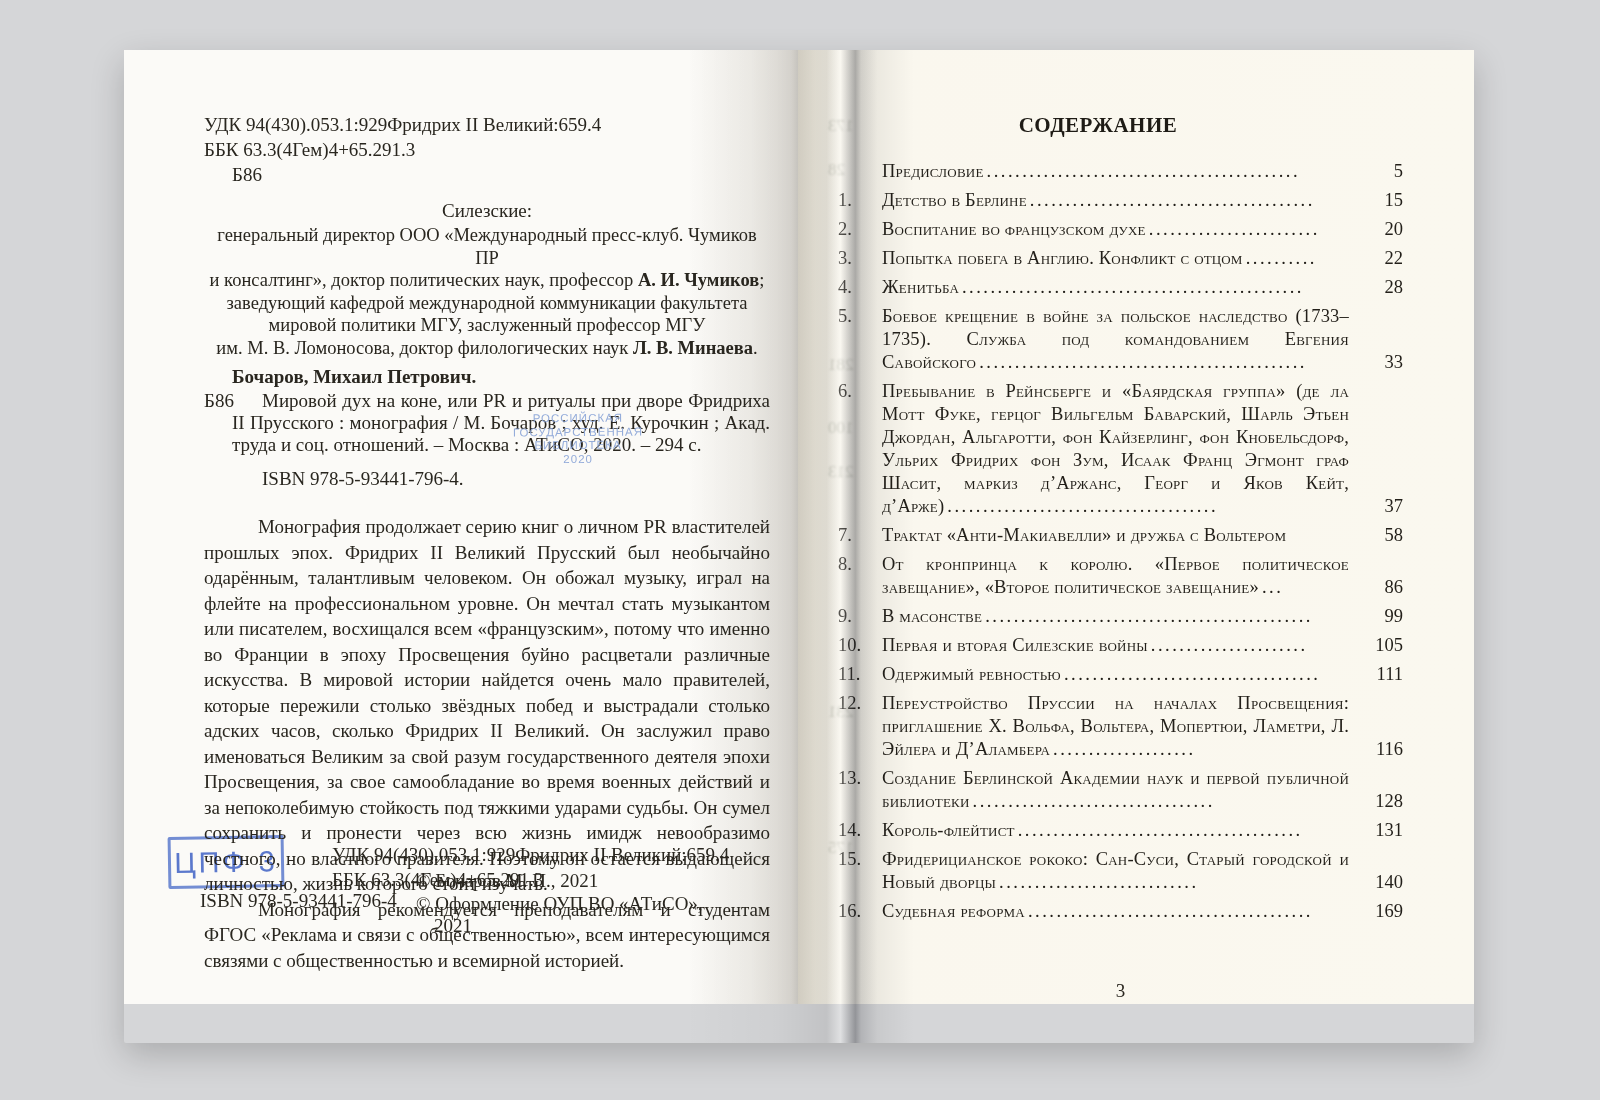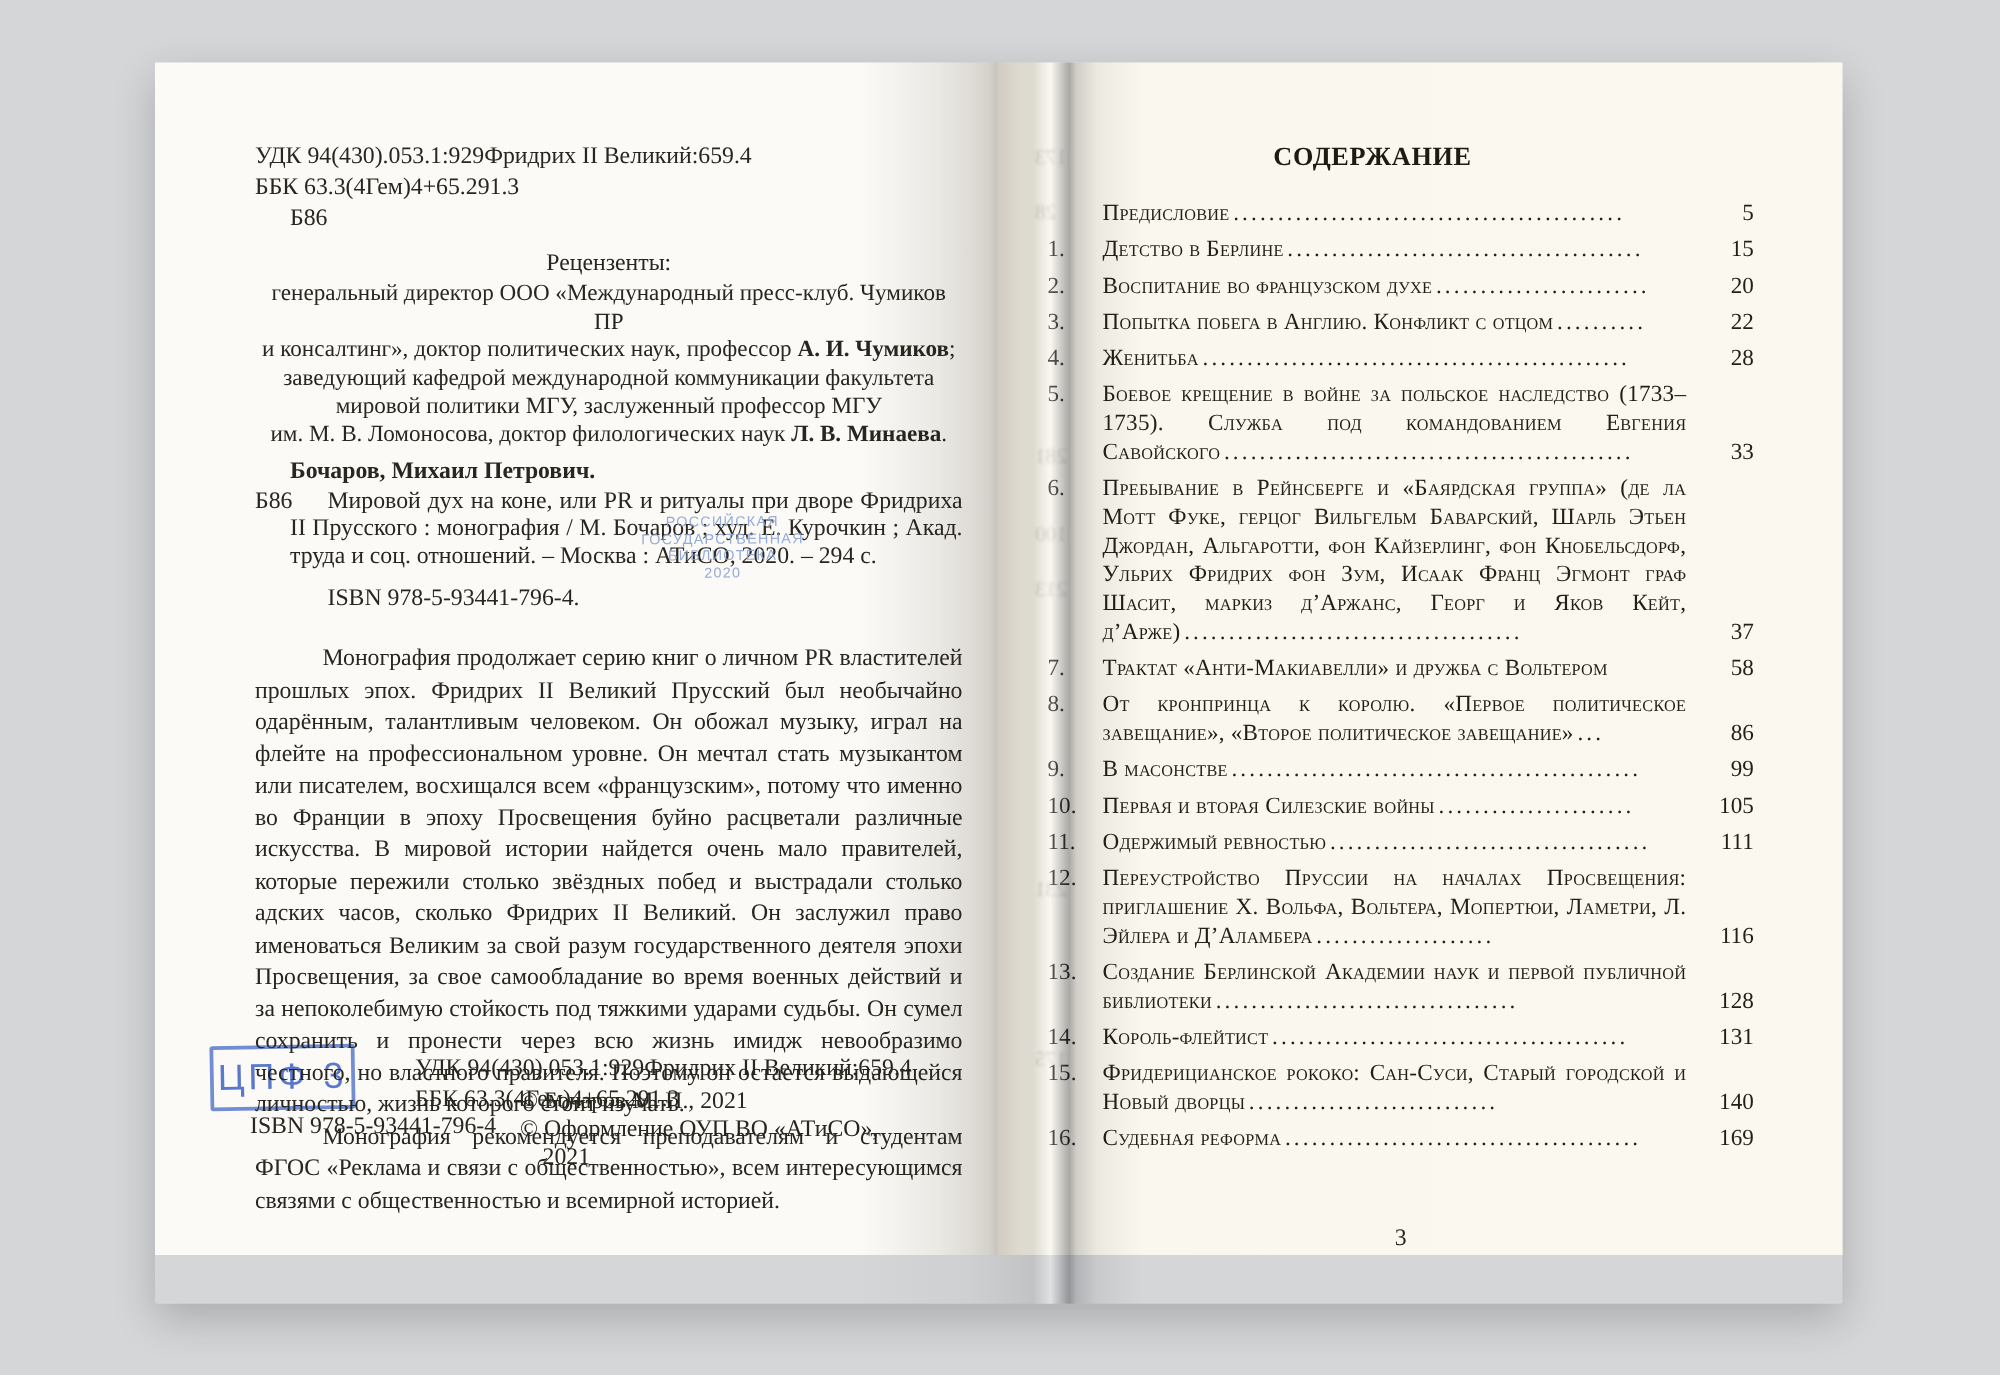--- a/index.html
+++ b/index.html
@@ -63,21 +63,21 @@
 
 <div class="scene">
   <div class="book">
 
     <div class="page page-left">
       <div class="udk-top">
         <div>УДК 94(430).053.1:929Фридрих II Великий:659.4</div>
         <div>ББК 63.3(4Гем)4+65.291.3</div>
         <div class="code-line">Б86</div>
       </div>
-      <div class="rev-heading">Рецензенты:</div>
+      <div class="rev-heading">Силезские:</div>
       <div id="reviewer-lines">
           <div class="rev-line"><span>генеральный директор ООО «Международный пресс-клуб. Чумиков ПР</span><b></b><span></span></div>
           <div class="rev-line"><span>и консалтинг», доктор политических наук, профессор </span><b>А. И. Чумиков</b><span>;</span></div>
           <div class="rev-line"><span>заведующий кафедрой международной коммуникации факультета</span><b></b><span></span></div>
           <div class="rev-line"><span>мировой политики МГУ, заслуженный профессор МГУ</span><b></b><span></span></div>
           <div class="rev-line"><span>им. М. В. Ломоносова, доктор филологических наук </span><b>Л. В. Минаева</b><span>.</span></div>
         </div>
       <div class="author">Бочаров, Михаил Петрович.</div>
       <div class="biblio-row">
         <span class="biblio-code">Б86</span>

